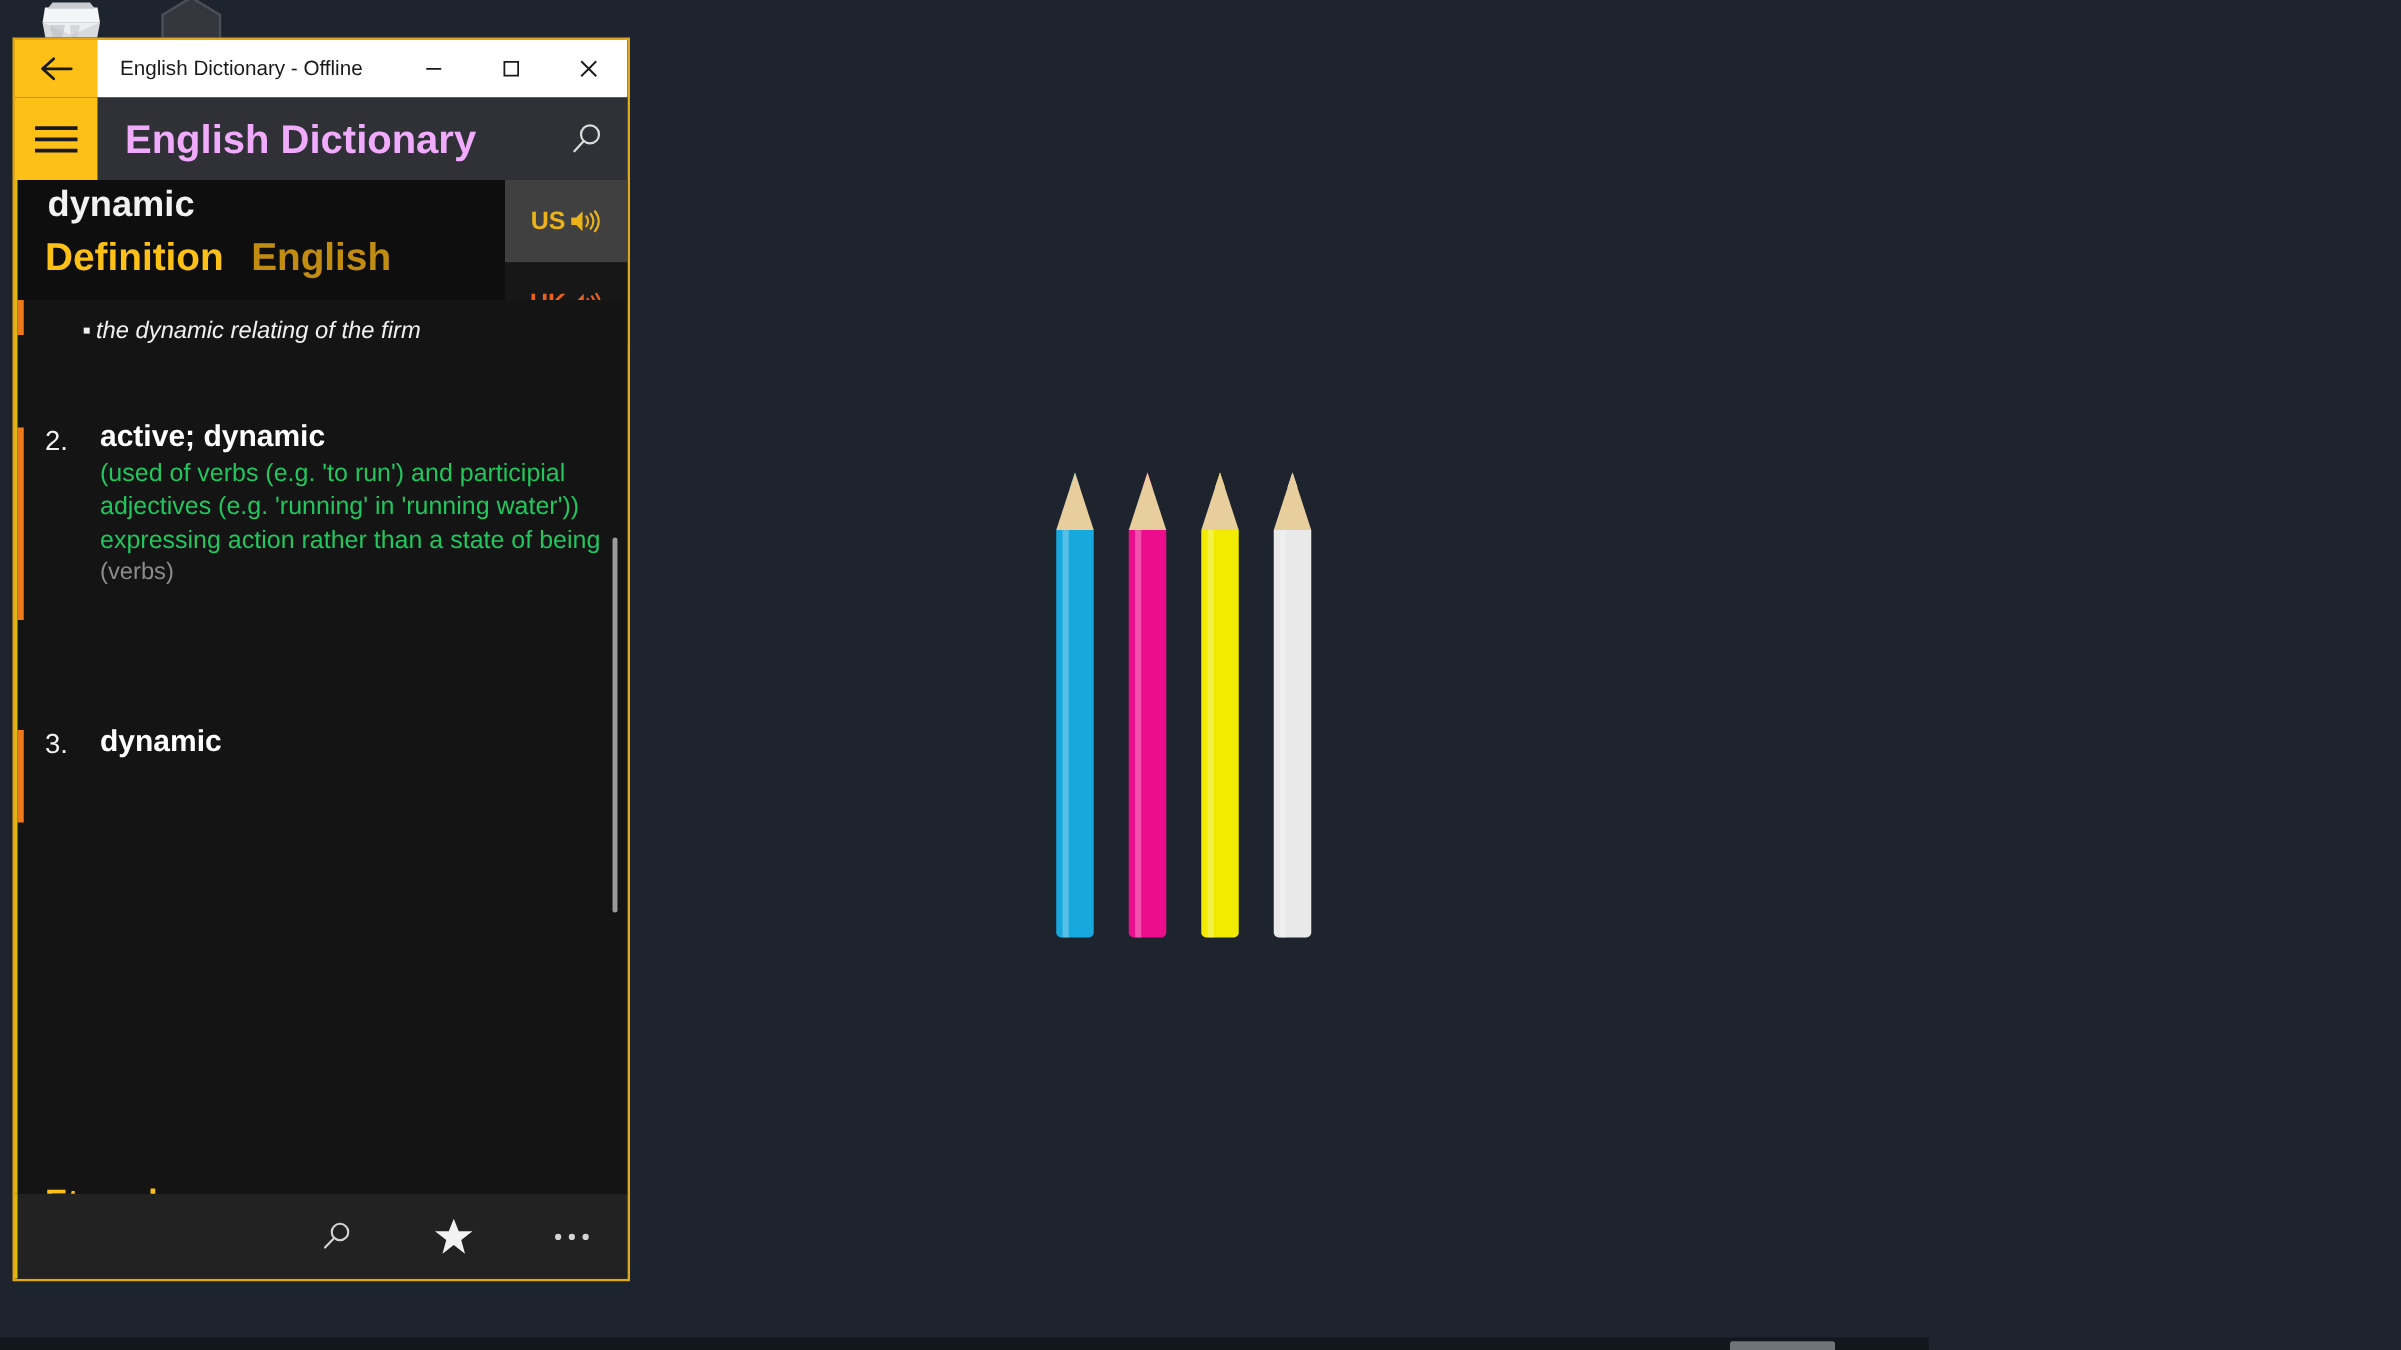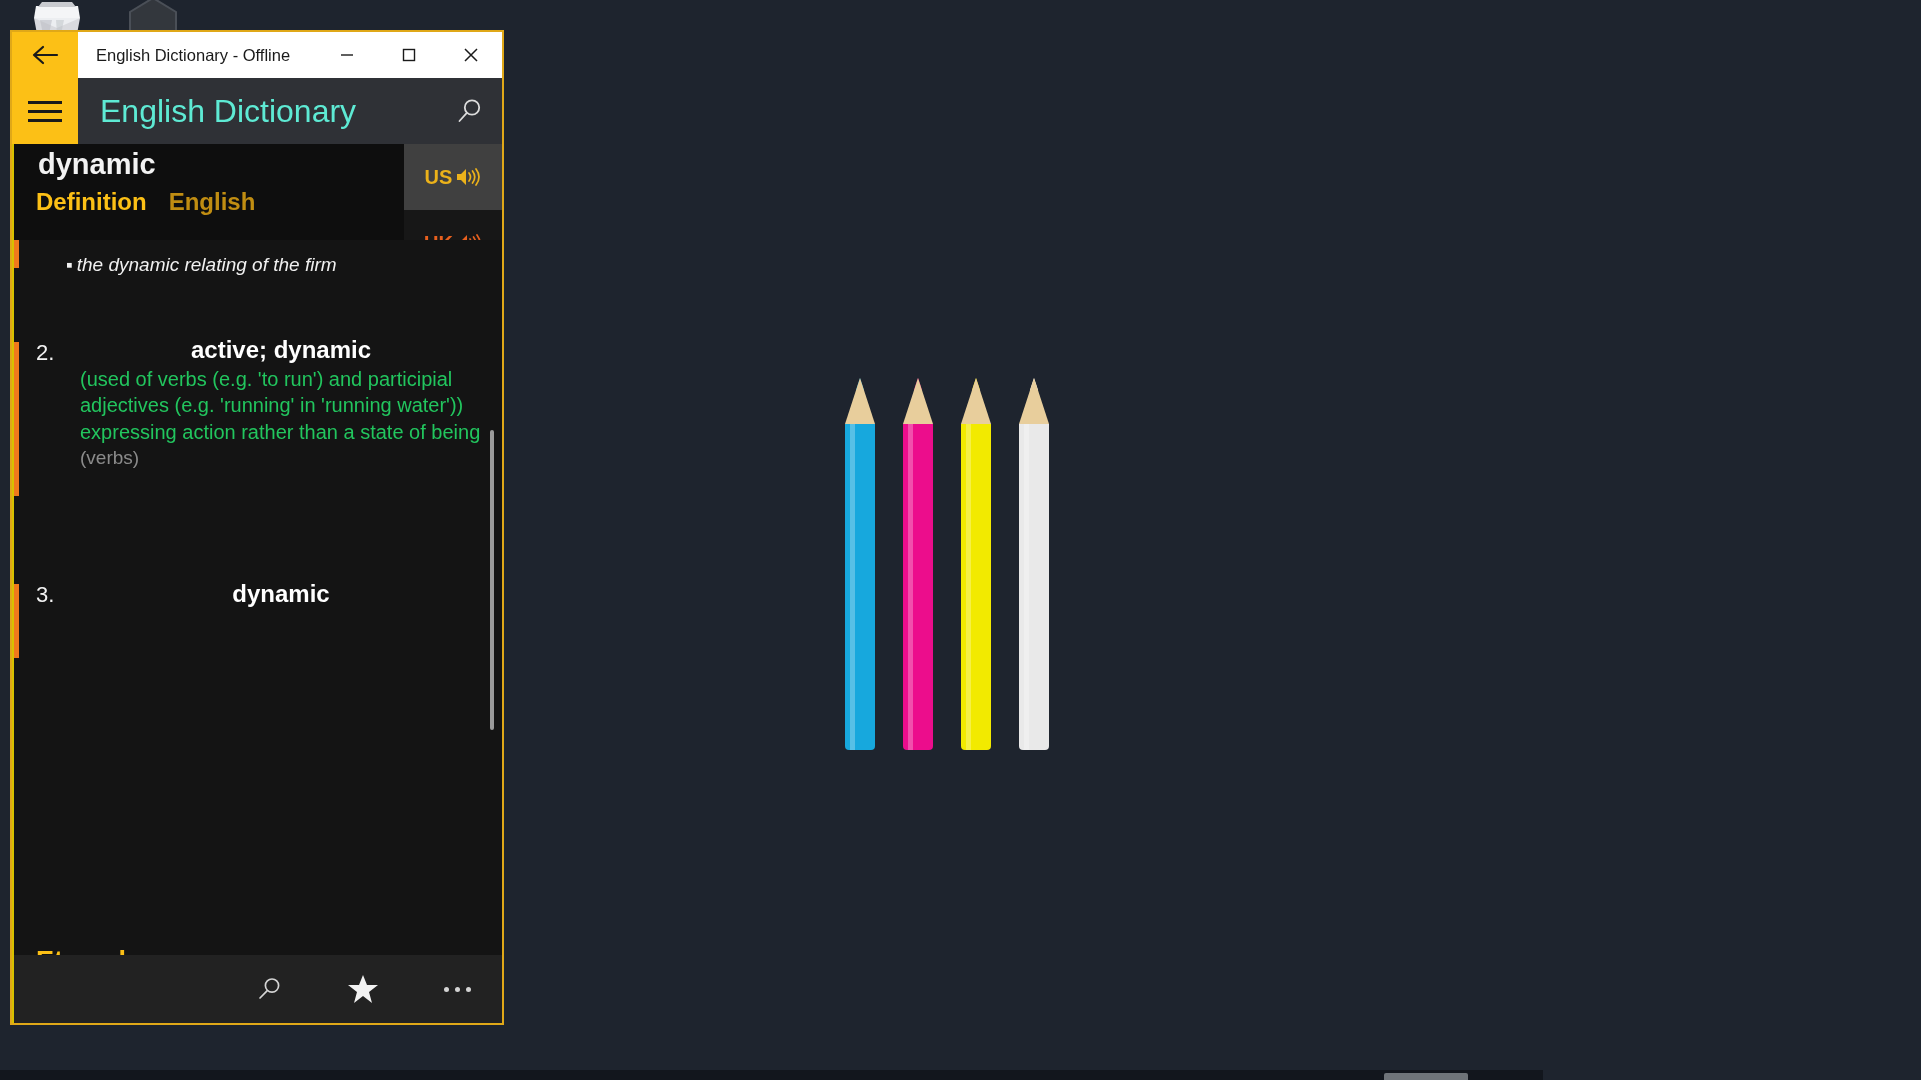--- a/index.html
+++ b/index.html
@@ -188,22 +188,22 @@
     height: 3px;
     background: #1a1a1a;
     margin: 6px 0;
   }
   #app-title {
     flex: 1;
     display: flex;
     align-items: center;
     padding-left: 22px;
     font-size: 32px;
-    color: #5eead4;
-    font-weight: 400;
+    color: #f0abfc;
+    font-weight: 700;
   }
   #header-search-button {
     width: 66px;
     display: flex;
     align-items: center;
     justify-content: center;
   }
 
   
   #word-band {
@@ -221,21 +221,21 @@
     color: #f2f2f2;
   }
   #tab-bar {
     position: absolute;
     left: 22px;
     top: 44px;
     display: flex;
     gap: 22px;
   }
   .tab {
-    font-size: 24px;
+    font-size: 31px;
     font-weight: bold;
     text-align: center;
   }
   #tab-definition { color: #fcc016; }
   #tab-relation   { color: #c08d12; }
 
   
   #pronunciation-panel {
     position: absolute;
     right: 0;
@@ -291,21 +291,20 @@
 
   .def-num {
     position: absolute;
     font-size: 22px;
     color: #f2f2f2;
   }
   .def-title {
     font-size: 24px;
     font-weight: bold;
     color: #ffffff;
-    text-align: center;
   }
   .def-body {
     font-size: 20px;
     color: #22c55e;
     line-height: 1.32;
     margin-top: 2px;
   }
   .def-tag {
     font-size: 19px;
     color: #8b8b8b;

